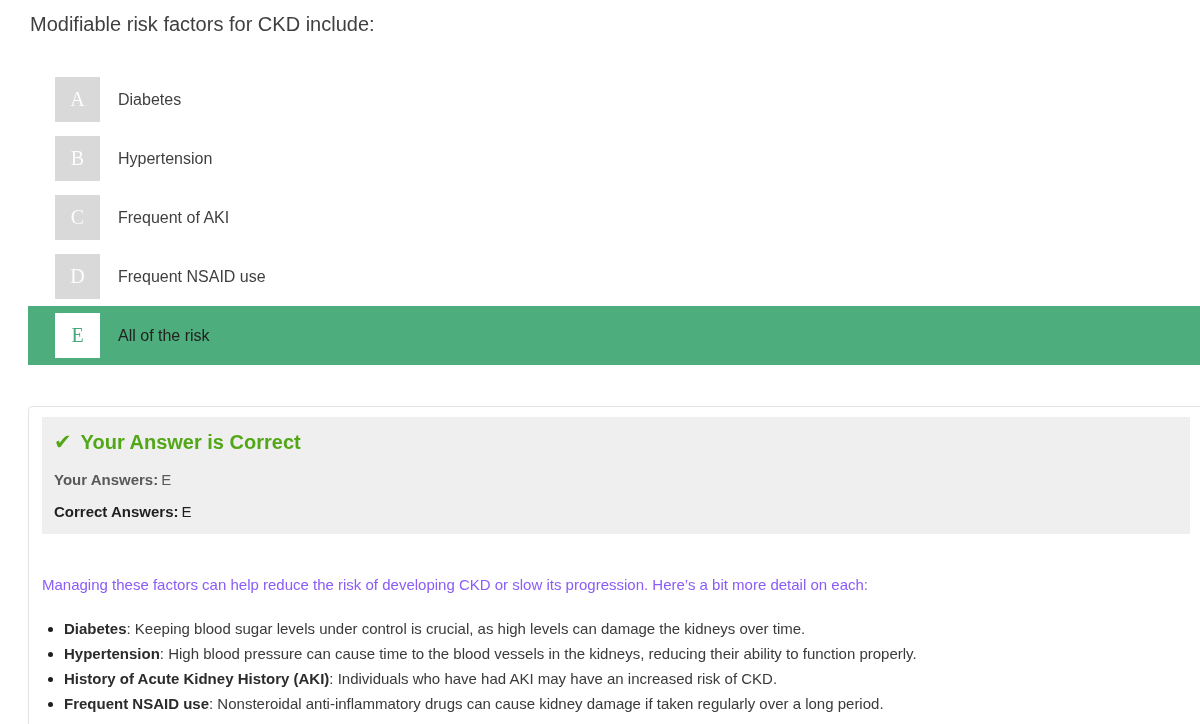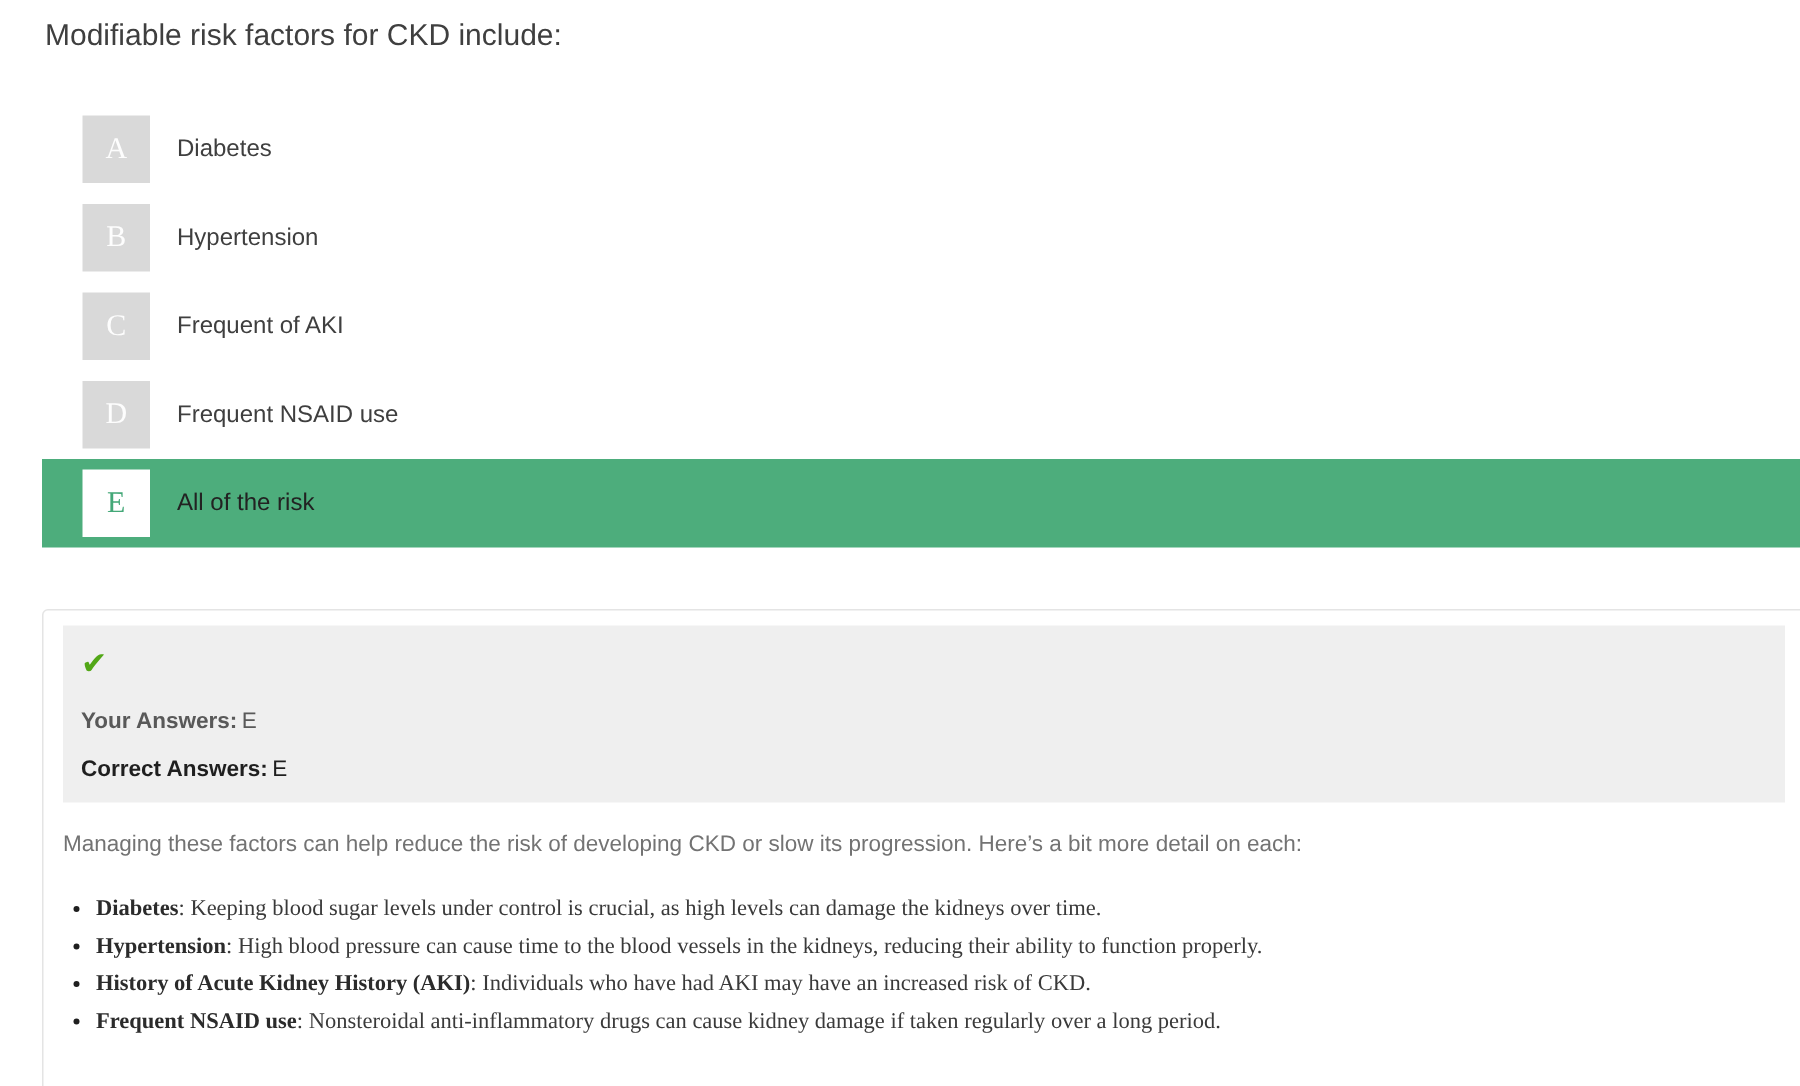--- a/index.html
+++ b/index.html
@@ -75,30 +75,29 @@
   .answers-line {
     font-size: 15px;
     margin-top: 15px;
     color: #1f1f1f;
   }
   .answers-line .lbl { font-weight: 700; }
   .answers-line .val { font-weight: 400; margin-left: 3px; }
   .answers-line.muted { color: #595959; margin-top: 17px; }
 
   .explanation-intro {
-    margin-top: 16px;
+    margin-top: 39px;
     font-size: 15px;
     line-height: 24px;
-    color: #737373;
+    color: #8b5cf6;
   }
   .explanation-list {
     margin-top: 19px;
     padding-left: 22px;
     list-style: disc;
-    font-family: Liberation Serif, serif;
   }
   .explanation-list li {
     font-size: 15px;
     line-height: 25px;
     color: #3a3a3a;
   }
   .explanation-list li::marker { color: #1f1f1f; }
   .term { font-weight: 700; color: #2b2b2b; }
 </style>
 </head>
@@ -126,20 +125,21 @@
   <div class="option-row selected">
     <div class="option-badge">E</div>
     <div class="option-label">All of the risk</div>
   </div>
 </div>
 
 <div class="result-panel">
   <div class="result-box">
     <div class="result-heading">
       <span class="check">✔</span>
+      <span>Your Answer is Correct</span>
     </div>
     <div class="answers-line muted">
       <span class="lbl">Your Answers:</span><span class="val">E</span>
     </div>
     <div class="answers-line">
       <span class="lbl">Correct Answers:</span><span class="val">E</span>
     </div>
   </div>
 
   <p class="explanation-intro">Managing these factors can help reduce the risk of developing CKD or slow its progression. Here’s a bit more detail on each:</p>

